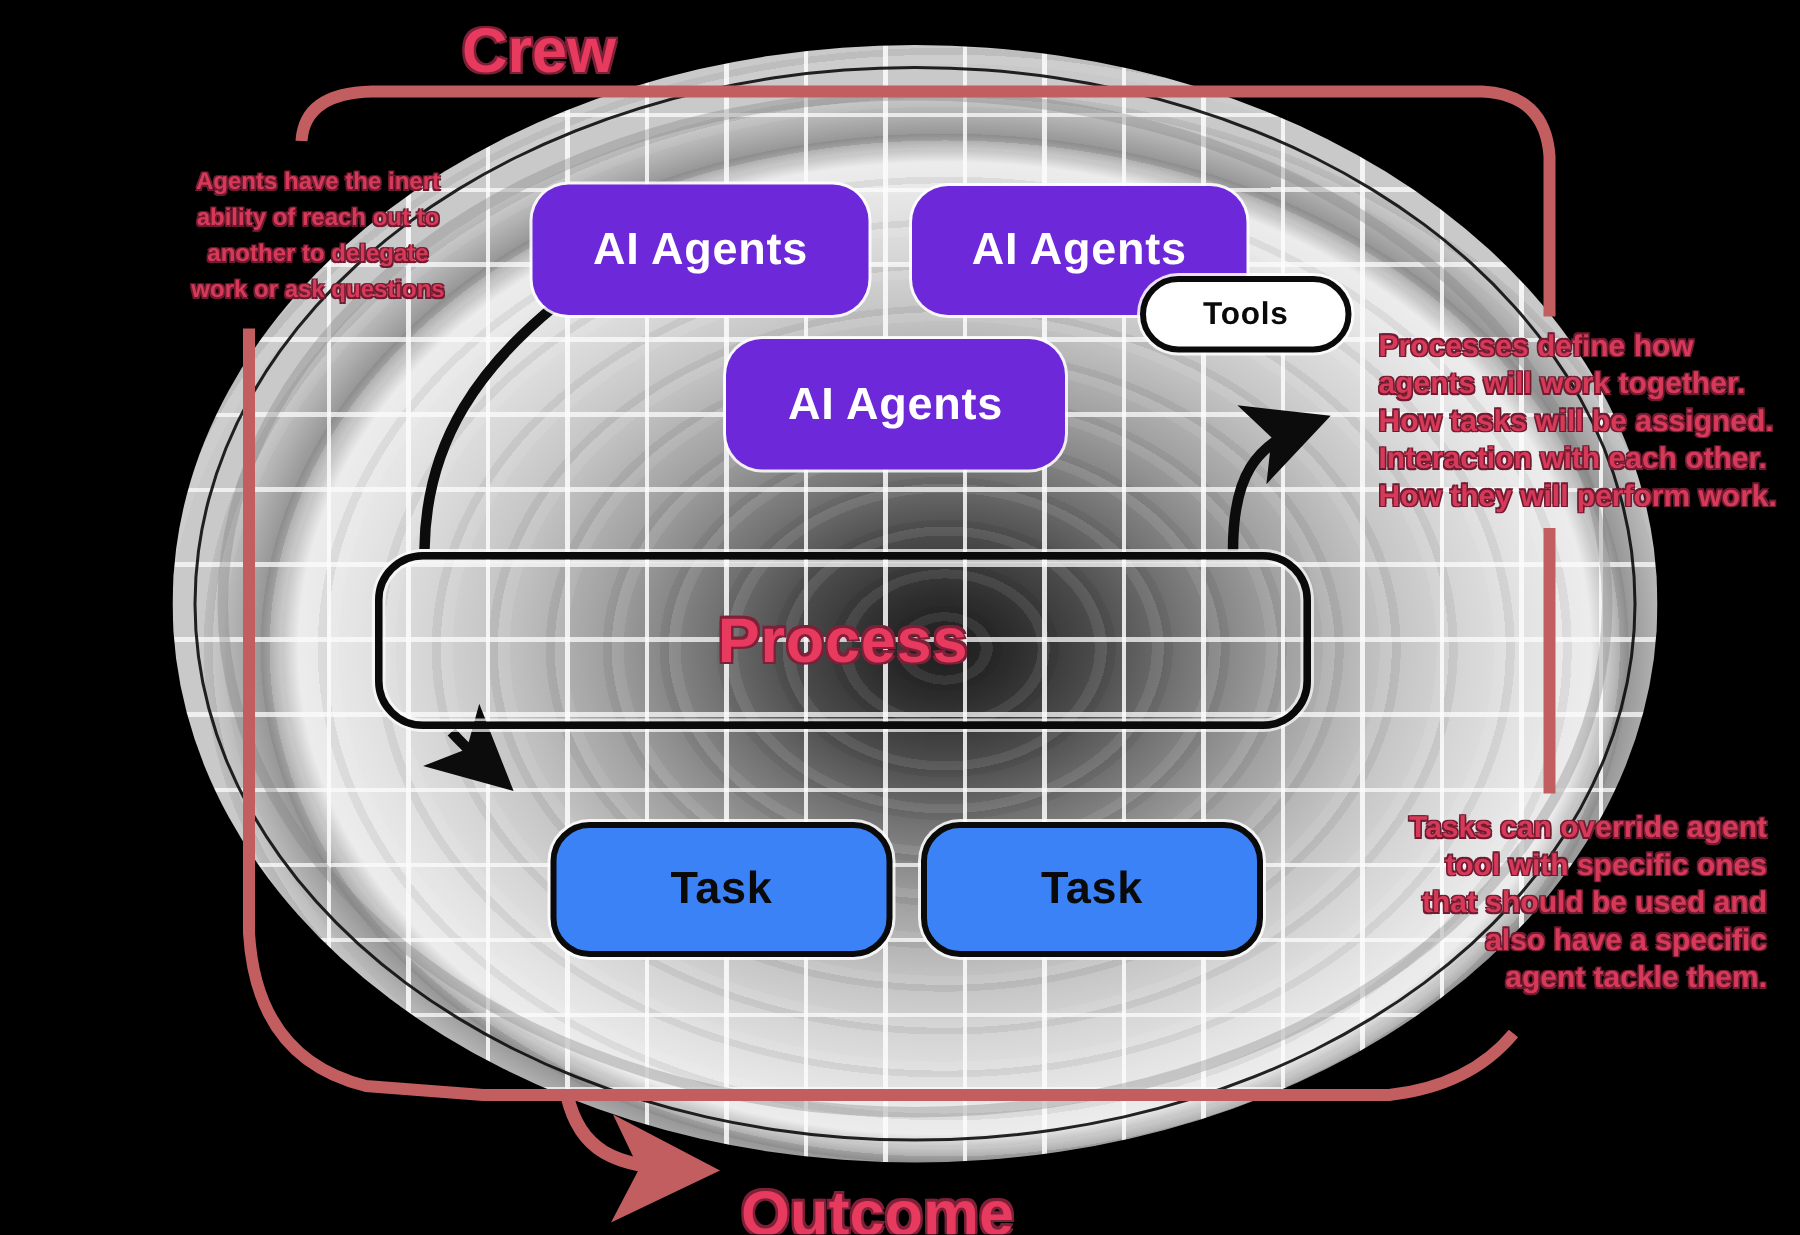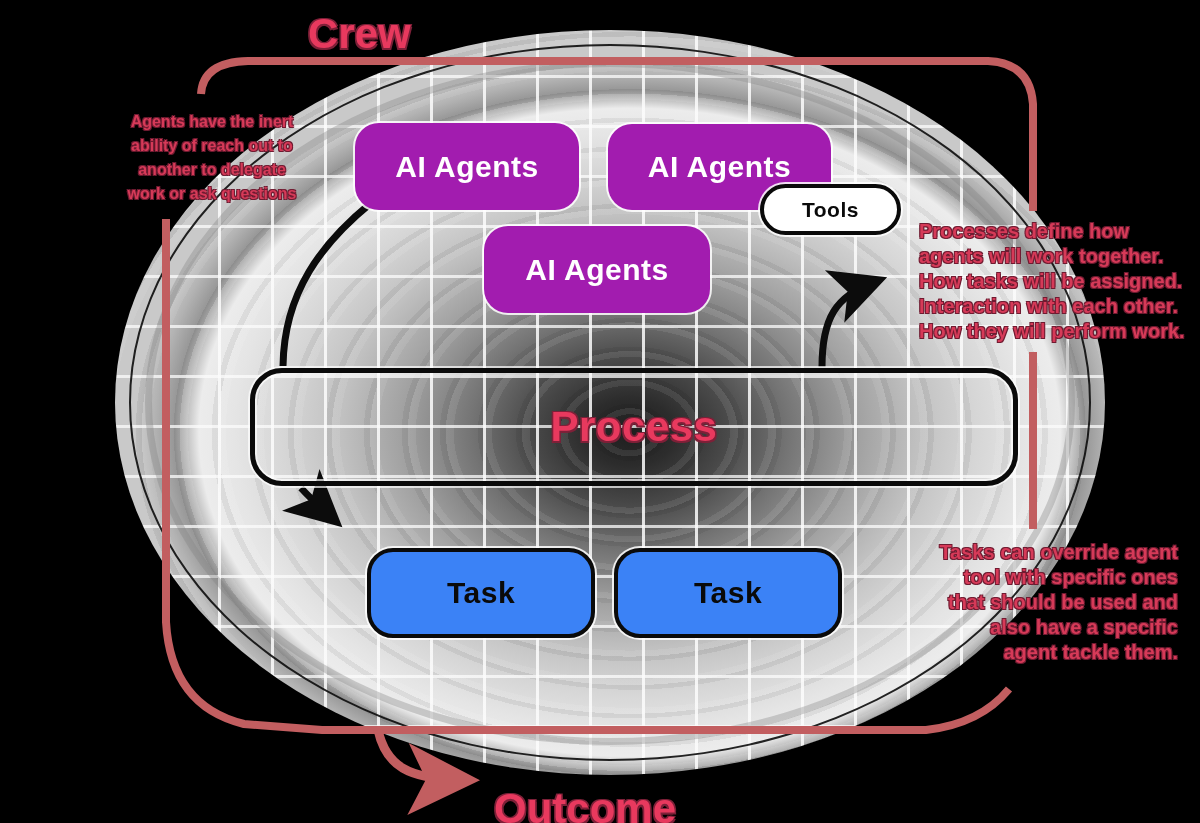--- a/index.html
+++ b/index.html
@@ -29,21 +29,21 @@
     border:7px solid rgba(130,130,130,0.35);
   }
   
   .wires{position:absolute;left:0;top:0;z-index:2;}
   
   .node{
     position:absolute;display:flex;align-items:center;justify-content:center;
     box-sizing:border-box;z-index:3;font-weight:700;letter-spacing:0.5px;
   }
   .black-box{
-    background:#a21caf;color:#fff;border-radius:24px;font-size:30px;
+    background:#6d28d9;color:#fff;border-radius:24px;font-size:30px;
     box-shadow:0 0 0 2px rgba(255,255,255,0.85);
   }
   .white-box{
     background:#3b82f6;color:#0a0a0a;border:4px solid #0a0a0a;border-radius:26px;
     font-size:30px;box-shadow:0 0 0 2px rgba(255,255,255,0.85);
   }
   .tools-box{
     background:#fff;color:#0a0a0a;border:4px solid #0a0a0a;border-radius:27px;
     font-size:21px;box-shadow:0 0 0 2px rgba(255,255,255,0.85);
   }
@@ -109,21 +109,21 @@
   </div>
 
   <div class="node black-box" style="left:484px;top:226px;width:226px;height:87px;">
     <span>AI Agents</span>
   </div>
 
   <div class="node tools-box" style="left:760px;top:184px;width:141px;height:51px;">
     <span>Tools</span>
   </div>
 
-  <div class="node process-box" style="left:250px;top:368px;width:768px;height:118px;">
+  <div class="node process-box" style="left:250px;top:368px;width:624px;height:118px;">
     <span class="process-label">Process</span>
   </div>
 
   <div class="node white-box" style="left:367px;top:548px;width:228px;height:90px;">
     <span>Task</span>
   </div>
 
   <div class="node white-box" style="left:614px;top:548px;width:228px;height:90px;">
     <span>Task</span>
   </div>

